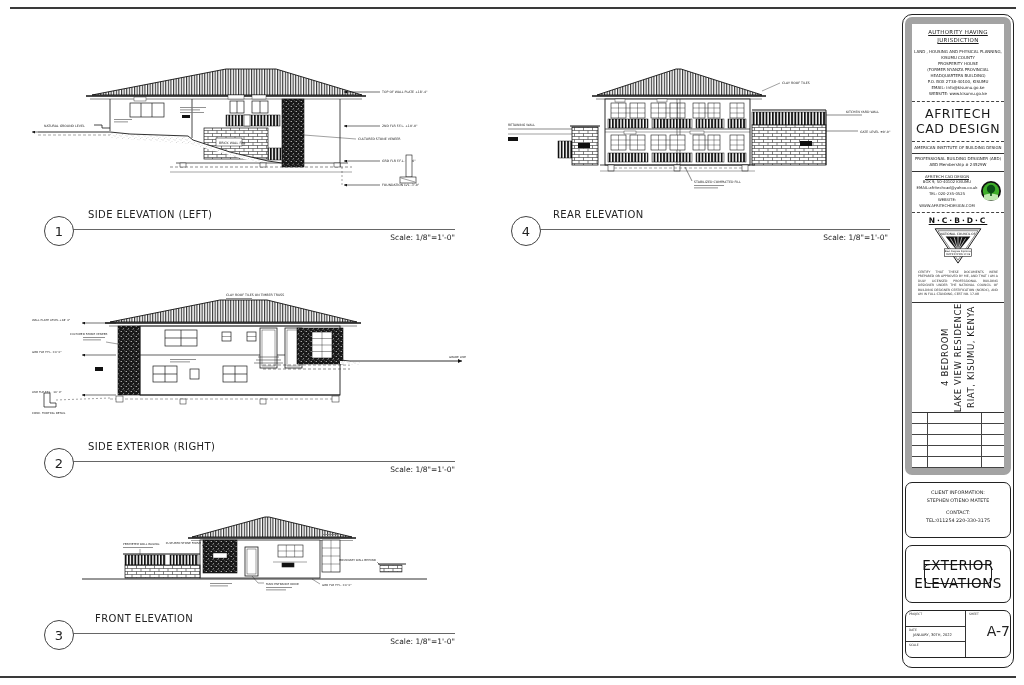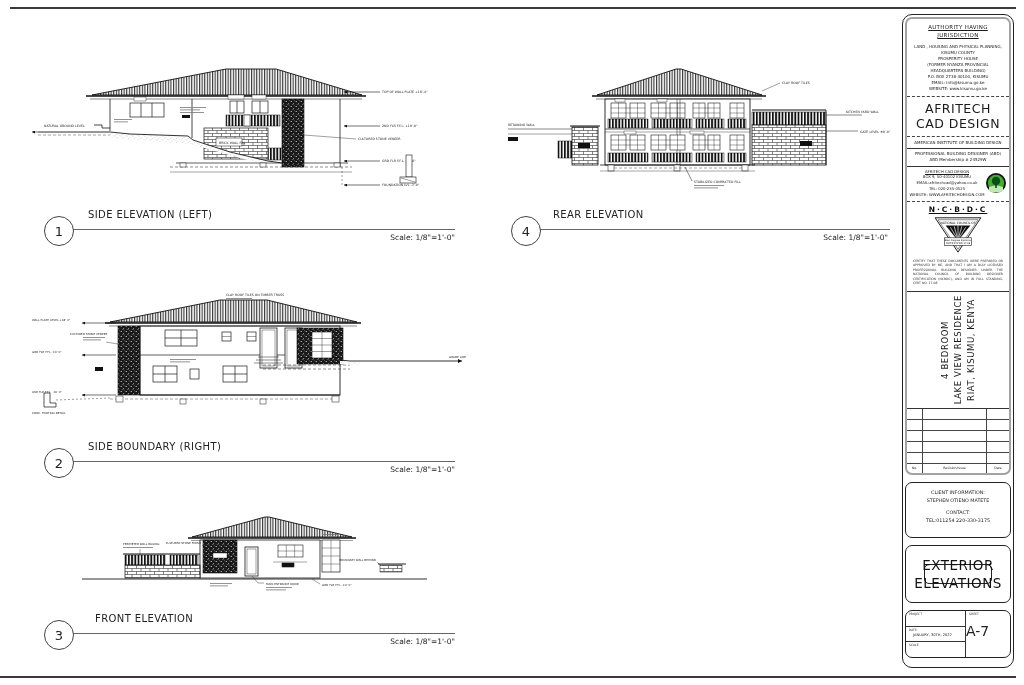--- a/index.html
+++ b/index.html
@@ -15,21 +15,21 @@
           font-size:13px;color:#222;z-index:2}
   .cap-title{position:absolute;font-size:10px;letter-spacing:.4px;color:#222;white-space:nowrap;z-index:2}
   .cap-line{position:absolute;height:1.2px;background:#666}
   .cap-scale{position:absolute;font-size:7.5px;color:#222;white-space:nowrap;text-align:right}
   svg text{font-family:"DejaVu Sans",sans-serif}
   .ann{font-size:3.2px;fill:#222}
   .ann28{font-size:2.8px;fill:#222}
   
   .tb-outer{position:absolute;left:902px;top:14px;width:112px;height:654px;
             border:1.6px solid #222;border-radius:10px;padding:2px;box-sizing:border-box;background:#fff}
-  .tb-main{border:2px solid #a3a3a3;border-radius:7px;height:458px;display:flex;flex-direction:column;
+  .tb-main{border:7px solid #a3a3a3;border-radius:7px;height:458px;display:flex;flex-direction:column;
            overflow:hidden;box-sizing:border-box}
   .tb-sec{text-align:center}
   .tb-auth-head{font-size:5.5px;padding:4px 2px 2px;text-decoration:underline;letter-spacing:.3px;line-height:1.5}
   .tb-auth-body{font-size:4px;line-height:1.5;padding:2px 1px 4px;color:#222}
   .tb-firm-name{border-top:1px dashed #444;font-size:12.5px;letter-spacing:.5px;line-height:1.25;
                 padding:4px 2px;color:#1a1a1a}
   .tb-institute{border-top:1px dashed #444;font-size:4px;padding:3px 1px}
   .tb-designer{border-top:1px solid #333;font-size:4px;line-height:1.6;padding:2px 1px}
   .tb-contact{border-top:1px solid #333;display:flex;align-items:center;padding:2px 2px 3px}
   .tb-contact-lines{flex:1;font-size:3.8px;line-height:1.55;text-align:center}
@@ -56,21 +56,21 @@
   .tb-sheet-title-inner{border:1px solid #222;border-radius:5px;height:100%;display:flex;align-items:center;
        justify-content:center;text-align:center;font-size:13.5px;letter-spacing:.5px;line-height:1.35;
        box-sizing:border-box;color:#111}
   .tb-meta{height:48px;display:grid;grid-template-columns:60px 1fr;overflow:hidden}
   .tb-meta-left{border-right:1px solid #333;display:flex;flex-direction:column}
   .tb-meta-row{flex:1;border-bottom:1px solid #333;position:relative}
   .tb-meta-row:last-child{border-bottom:none}
   .tb-meta-label{position:absolute;left:3px;top:1px;font-size:3px;color:#333}
   .tb-meta-date{position:absolute;left:7px;top:6px;font-size:3.6px;color:#222;white-space:nowrap}
   .tb-meta-right{position:relative}
-  .tb-sheet-num{position:absolute;left:0;right:0;top:12px;text-align:left;font-size:14px;color:#222}
+  .tb-sheet-num{position:absolute;left:0;right:0;top:12px;text-align:right;font-size:14px;color:#222}
 </style>
 </head>
 <body>
 
 <svg width="0" height="0" style="position:absolute" aria-hidden="true">
   <defs>
     <pattern id="roofH" width="2.6" height="8" patternUnits="userSpaceOnUse">
       <rect width="2.6" height="8" fill="#fff"></rect>
         <line x1="0.6" y1="0" x2="0.6" y2="8" stroke="#1a1a1a" stroke-width="1"></line>
     </pattern>
@@ -383,21 +383,21 @@
     <polyline points="14,103 14,117 26,117 26,113 20,113 20,103 14,103" fill="#fff" stroke="#111" stroke-width="0.7"></polyline>
     <line x1="26" y1="110" x2="80" y2="108" stroke="#111" stroke-width="0.4" stroke-dasharray="2,2"></line>
     <text class="ann28" x="2" y="124">CONC. FOOTING DETAIL</text>
   </g>
 </svg>
 
 <div class="cap-line" style="left:72px;top:461px;width:383px"></div>
 <div class="bubble" style="left:44px;top:448px">
     <span>2</span>
   </div>
-<div class="cap-title" style="left:88px;top:441px">SIDE BOUNDARY (RIGHT)</div>
+<div class="cap-title" style="left:88px;top:441px">SIDE EXTERIOR (RIGHT)</div>
 <div class="cap-scale" style="left:340px;top:465px;width:115px">Scale: 1/8"=1'-0"</div>
 
 <svg class="abs" style="left:80px;top:505px" width="355" height="112" viewBox="0 0 355 112">
   <g stroke="#111" fill="none">
     <polygon points="112,32 185,12 189,12 272,32" fill="url(#roofH)" stroke-width="0.9"></polygon>
     <line x1="108" y1="33" x2="276" y2="33" stroke-width="1.5"></line>
     <line x1="111" y1="35.5" x2="273" y2="35.5" stroke-width="0.4"></line>
   </g>
   <rect x="120" y="35" width="120" height="38" fill="#fff" stroke="#1a1a1a" stroke-width="0.8"></rect>
   <g>

